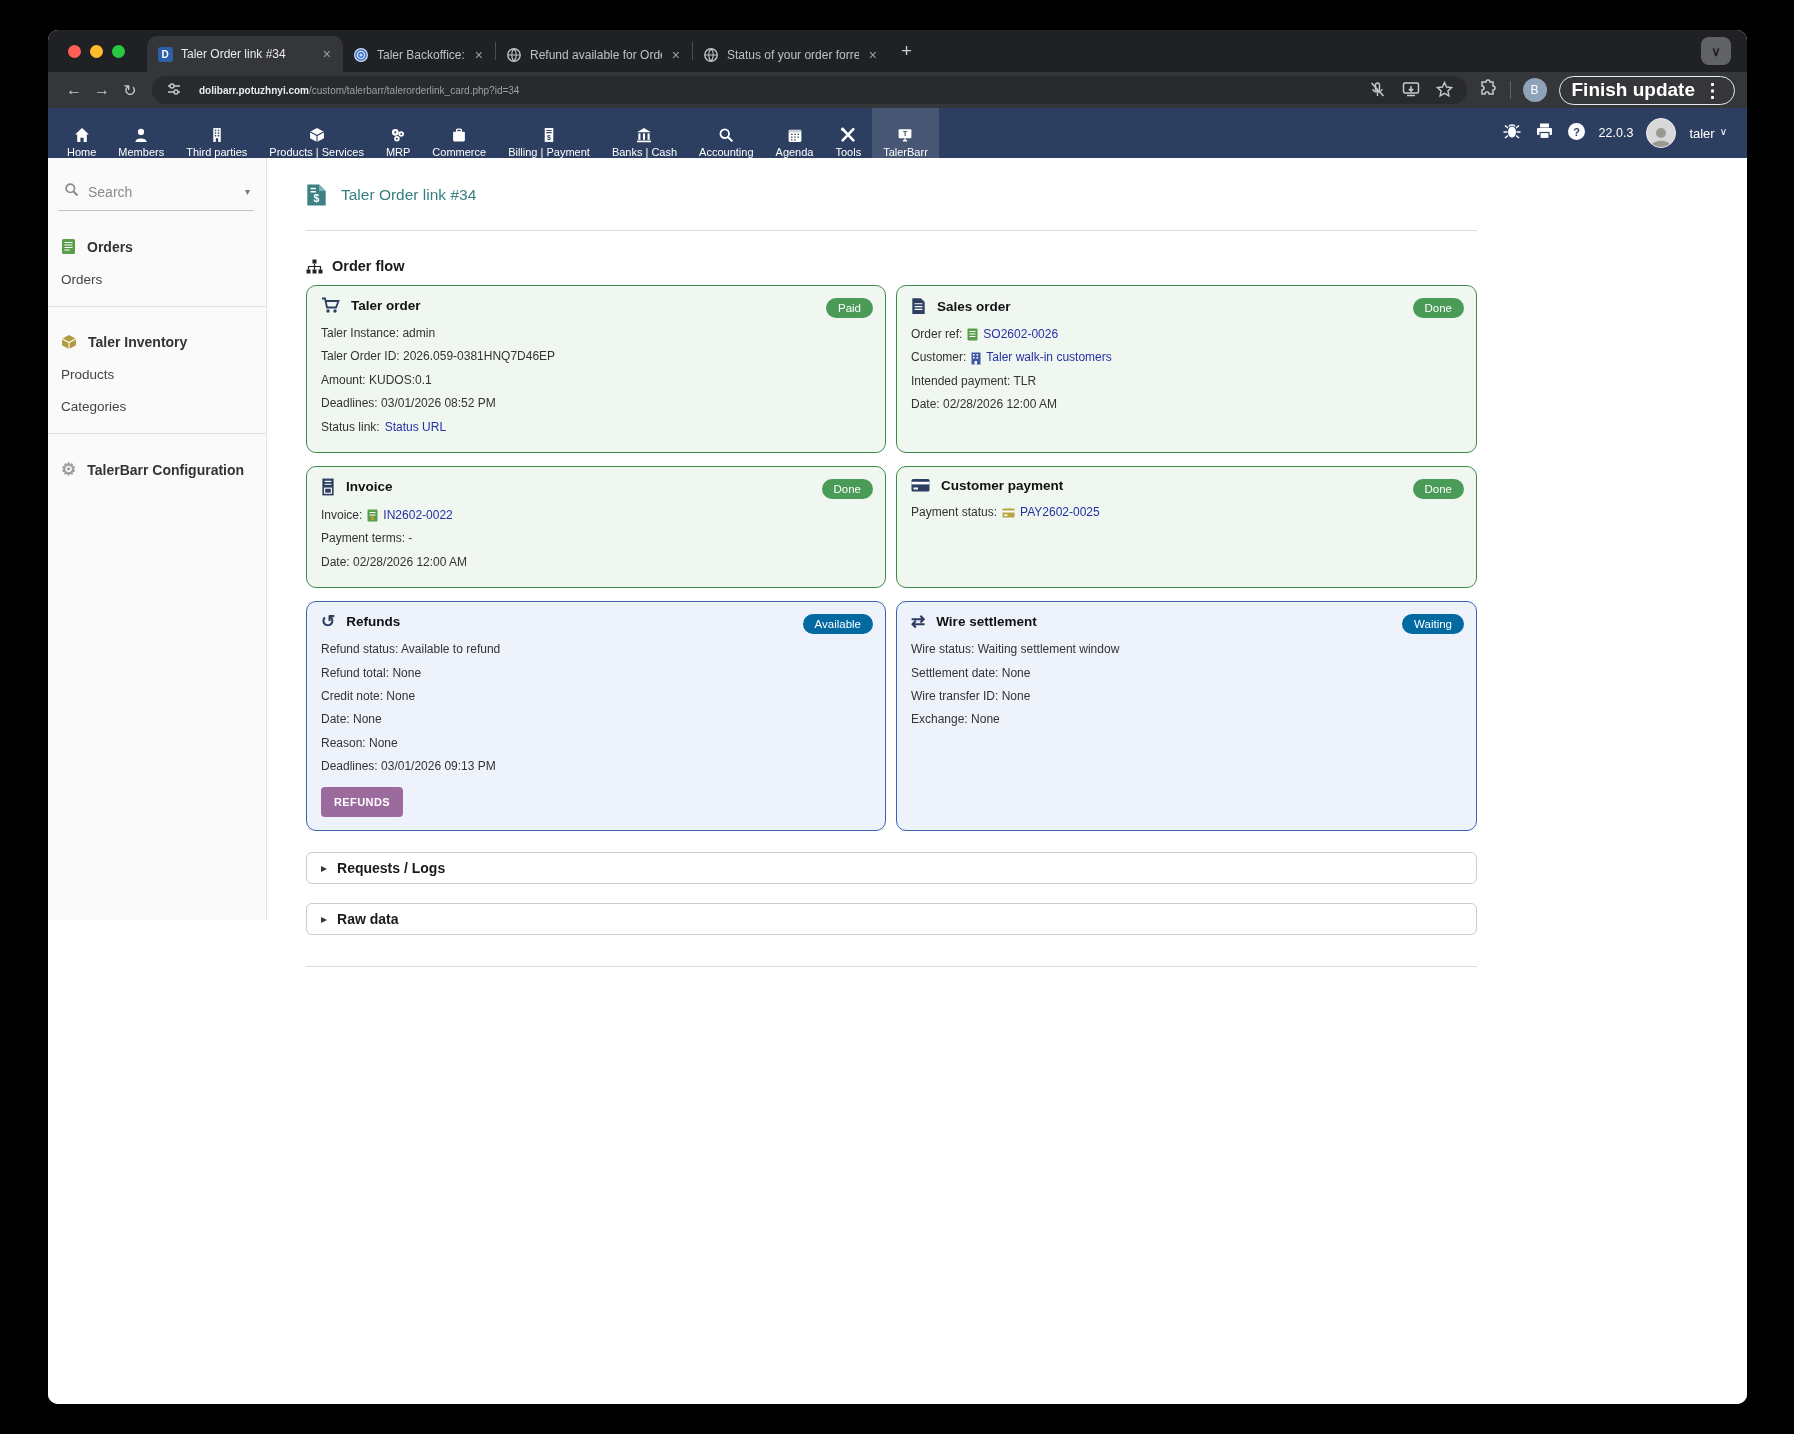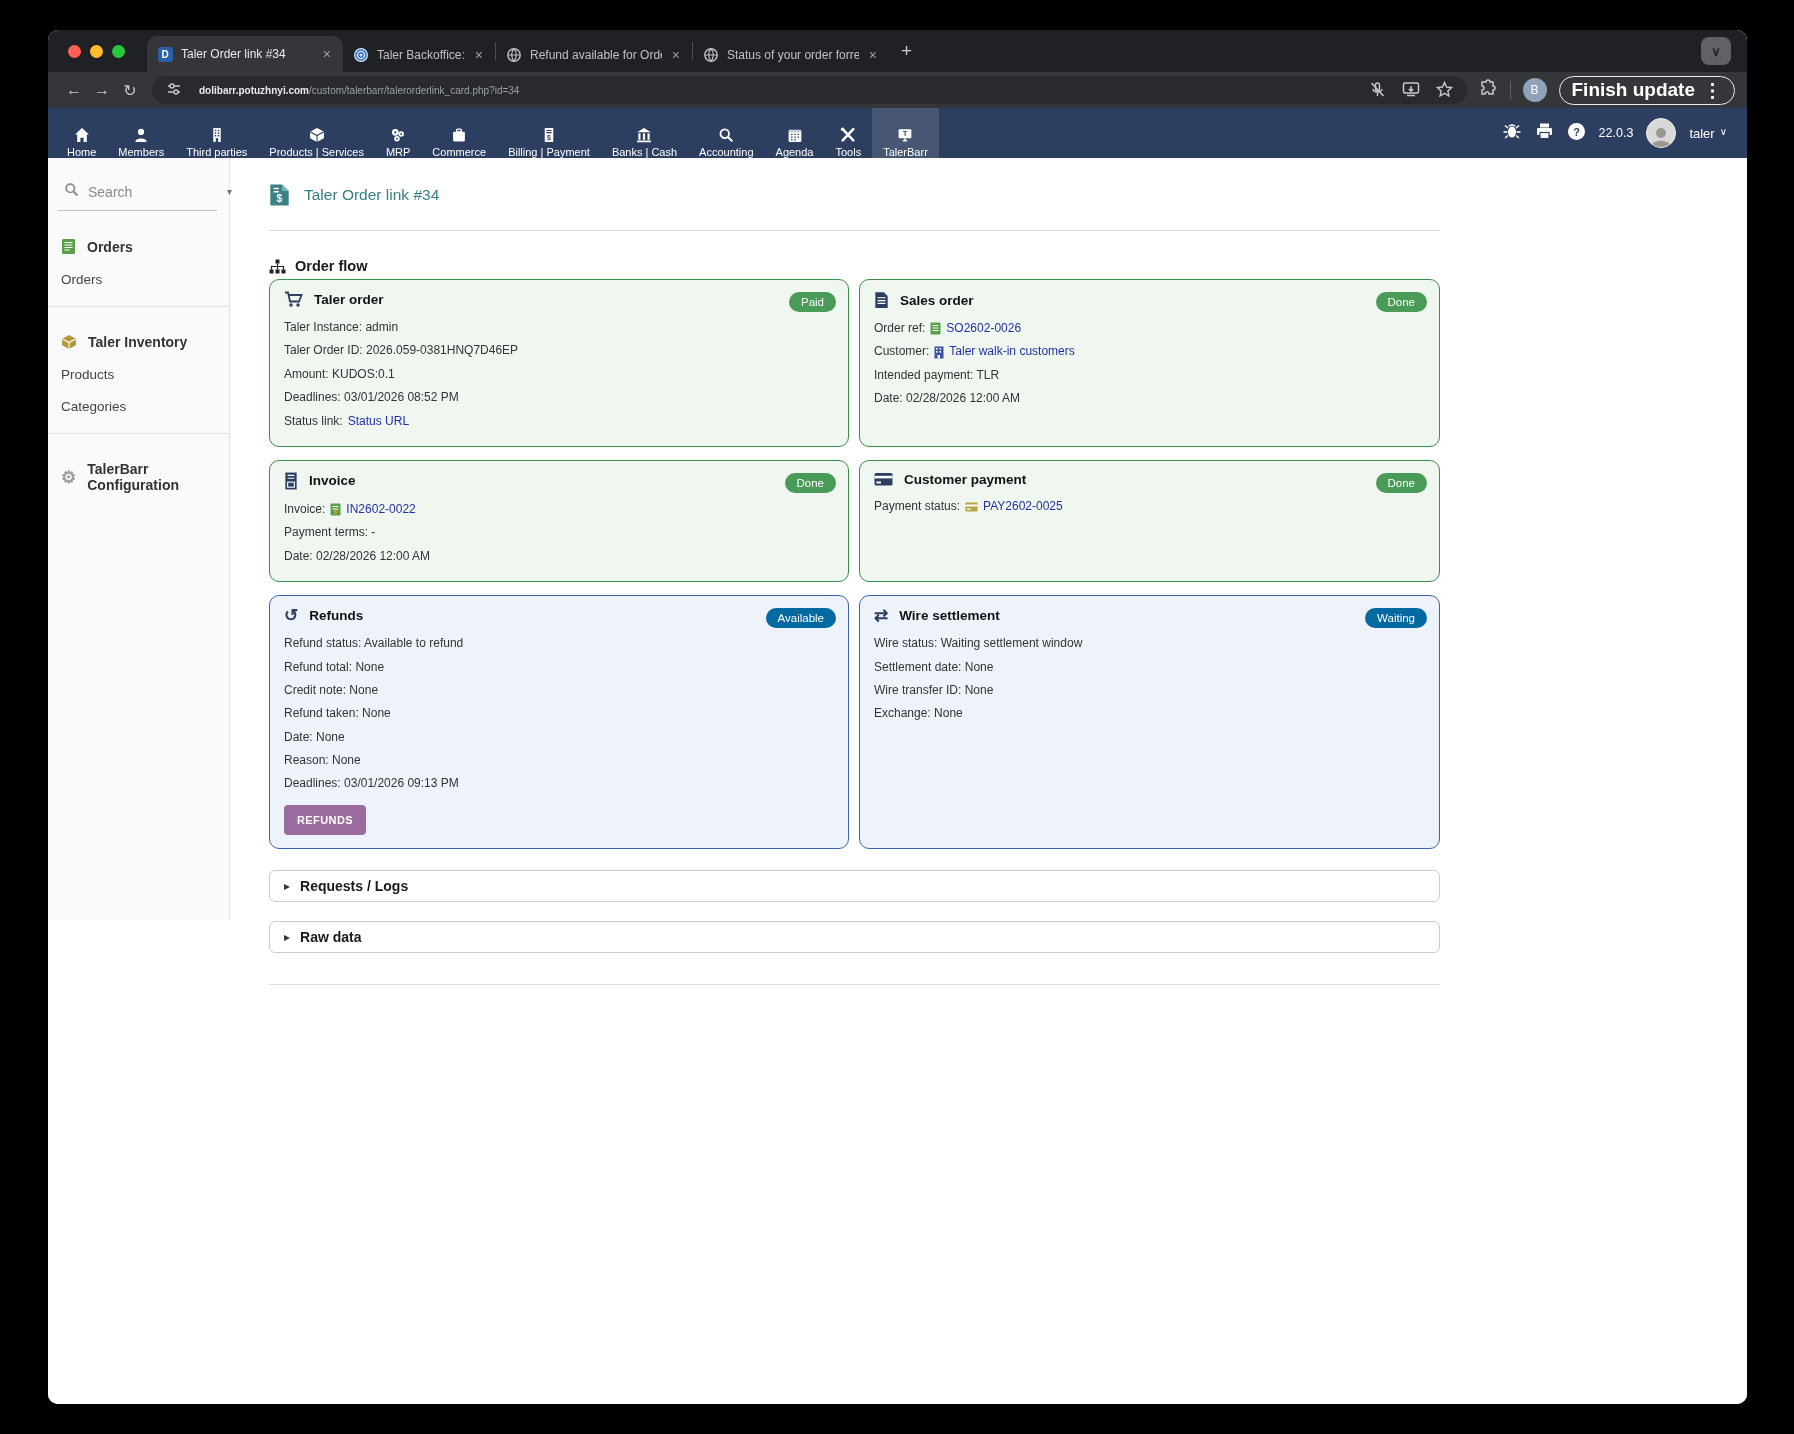--- a/index.html
+++ b/index.html
@@ -37,36 +37,36 @@
   .dnav { height:50px; background:#2d3f60; display:flex; align-items:stretch; padding-left:8px; flex:0 0 auto; }
   .dnav-item { display:flex; flex-direction:column; align-items:center; justify-content:flex-end; gap:3px; padding:0 11px; color:#fff; font-size:11px; }
   .dnav-item.active { background:rgba(255,255,255,.12); }
   .dnav-right { margin-left:auto; display:flex; align-items:center; gap:13px; padding-right:20px; color:#fff; }
   .dnav-version { font-size:12.5px; }
   .dnav-avatar { width:30px; height:30px; border-radius:50%; background:#d8d8d8; overflow:hidden; display:flex; align-items:flex-end; justify-content:center; border:1px solid #eee; }
   .dnav-user { font-size:13px; display:flex; gap:5px; }
 
   
   .content { flex:1; display:flex; background:#fff; overflow:hidden; }
-  .sidebar { width:182px; flex:0 0 auto; background:#fafafa; border-right:1px solid #e4e4e4; height:762px; padding-top:22px; }
+  .sidebar { width:219px; flex:0 0 auto; background:#fafafa; border-right:1px solid #e4e4e4; height:762px; padding-top:22px; }
   .search-row { margin:0 12px 0 10px; padding:2px 4px 9px 6px; border-bottom:1px solid #c4c4c4; display:flex; align-items:center; gap:9px; }
   .search-input { border:none; outline:none; background:transparent; font-size:14px; color:#555; width:130px; font-family:inherit; }
   .search-input::placeholder { color:#8a8a8a; }
   .search-caret { margin-left:auto; color:#777; font-size:10px; }
   .side-title { display:flex; align-items:center; gap:11px; font-weight:bold; font-size:14px; color:#333; margin:27px 0 0 13px; }
   .side-link { margin:17px 0 0 13px; font-size:13.5px; color:#444; }
   .side-div { border-top:1px solid #e2e2e2; margin-top:19px; }
 
   .main { flex:1; padding:25px 0 0 39px; }
   .page-inner { width:1171px; }
   .title-row { display:flex; align-items:center; gap:14px; }
   .page-title { color:#377e81; font-size:15.5px; }
   .hr { border-top:1px solid #ddd; margin-top:23px; }
   .flow-head { margin-top:27px; display:flex; align-items:center; gap:9px; font-weight:bold; font-size:14.5px; color:#1a1a1a; }
-  .cards { margin-top:5px; display:grid; grid-template-columns:580px 581px; gap:13px 10px; }
+  .cards { margin-top:11px; display:grid; grid-template-columns:580px 581px; gap:13px 10px; }
   .card { border-radius:10px; padding:11px 14px 13px; position:relative; }
   .card.green { border:1.5px solid #3e8c4b; background:#f0f6f0; }
   .card.blue  { border:1.5px solid #3a64ad; background:#eef3fb; }
   .card-head { display:flex; align-items:center; gap:11px; font-weight:bold; font-size:13.5px; color:#111; margin-bottom:8px; }
   .badge { position:absolute; right:12px; top:12px; color:#fff; font-size:11.5px; padding:4px 12px; border-radius:12px; }
   .badge.green { background:#4a9b57; }
   .badge.blue  { background:#0369a1; }
   .card-line { font-size:12px; color:#333; padding:3px 0; line-height:1.45; display:flex; align-items:center; gap:5px; }
   .card-line a { color:#2431a5; text-decoration:none; }
   .refunds-btn { margin-top:9px; background:#9b6b9e; color:#fff; border:none; border-radius:4px; font-weight:bold; font-size:11px; letter-spacing:.4px; padding:9px 13px; font-family:inherit; }
@@ -495,21 +495,20 @@
 
           <div class="card blue">
             <div class="card-head">
               <span class="glyph-navy">↺</span>
               <span>Refunds</span>
             </div>
             <span class="badge blue">Available</span>
             <div class="card-line">Refund status: Available to refund</div>
             <div class="card-line">Refund total: None</div>
             <div class="card-line">Credit note: None</div>
-            <div class="card-line">Refund taken: None</div>
             <div class="card-line">Date: None</div>
             <div class="card-line">Reason: None</div>
             <div class="card-line">Deadlines: 03/01/2026 09:13 PM</div>
             <button class="refunds-btn">REFUNDS</button>
           </div>
 
           <div class="card blue">
             <div class="card-head">
               <span class="glyph-navy">⇄</span>
               <span>Wire settlement</span>

